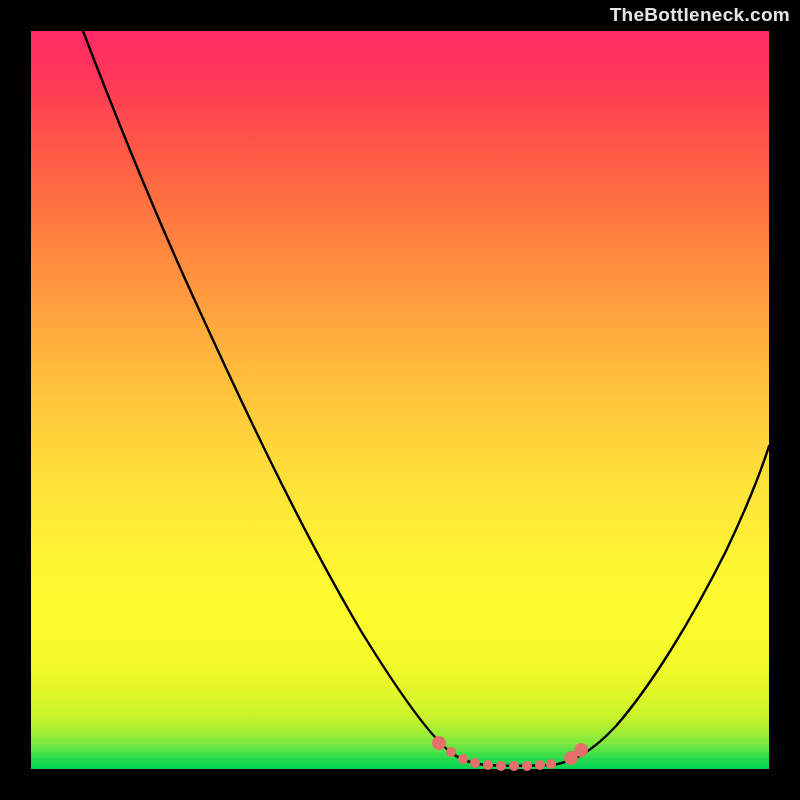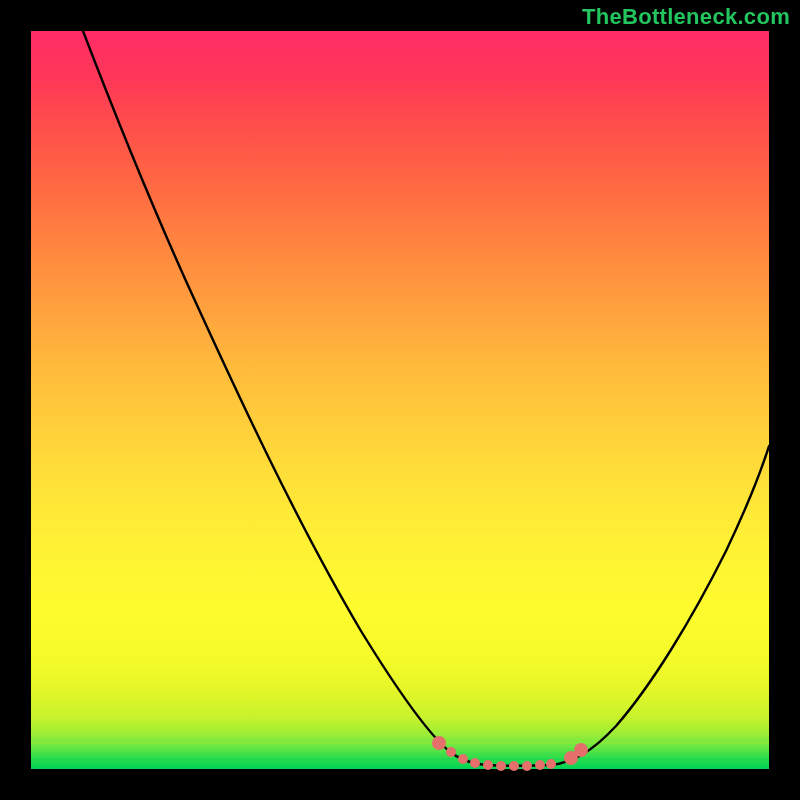--- a/index.html
+++ b/index.html
@@ -8,23 +8,23 @@
     width: 800px;
     height: 800px;
     background: #000;
     position: relative;
   }
   .watermark {
     position: absolute;
     top: 4px;
     right: 10px;
     font-family: Arial, Helvetica, sans-serif;
-    font-size: 22px;
+    font-size: 19px;
     font-weight: bold;
-    color: #22c55e;
+    color: #e5e5e5;
     letter-spacing: 0.3px;
     z-index: 30;
   }
   .plot-area {
     position: absolute;
     left: 31px;
     top: 31px;
     width: 738px;
     height: 738px;
     

